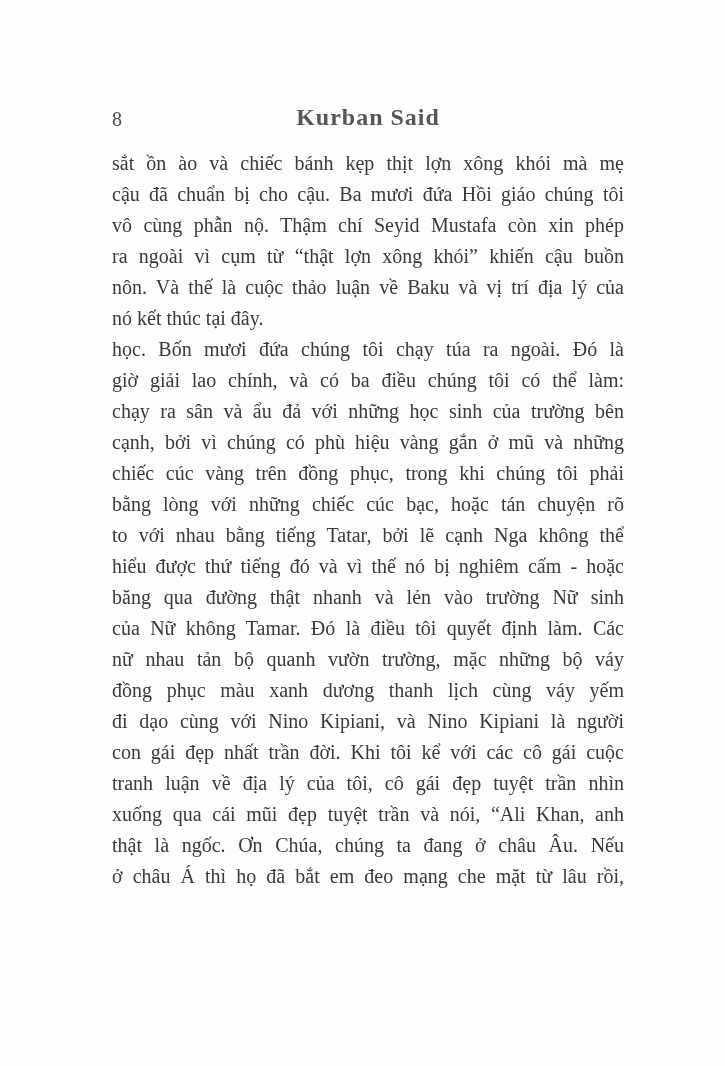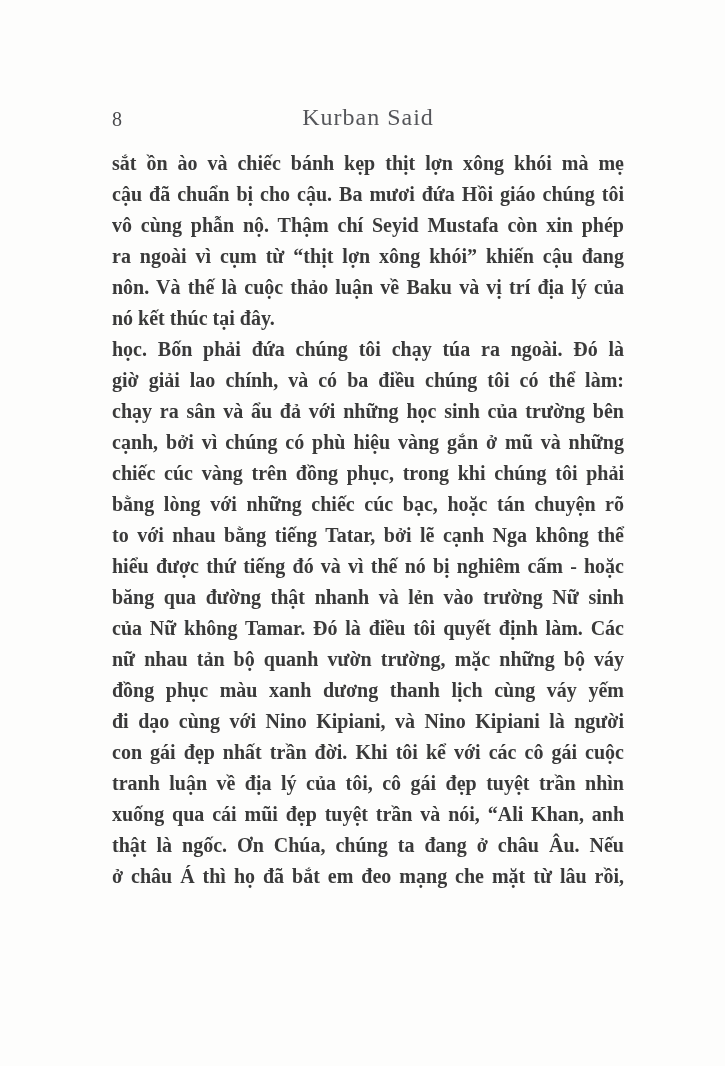--- a/index.html
+++ b/index.html
@@ -22,60 +22,59 @@
   }
   .page-number {
     position: absolute; left: 0; top: 5px;
     font-size: 20px; line-height: 24px;
     color: #4a4b4e;
   }
   .running-title {
     position: absolute; left: 0; right: 0; top: 0;
     text-align: center;
     font-size: 24px; line-height: 30px;
-    font-weight: normal;
+    font-weight: bold;
     letter-spacing: 1px;
     color: #55565a;
   }
   .page-body {
     position: absolute;
     left: 112px; top: 148px;
     width: 512px;
     font-size: 20px;
     line-height: 31px;
     color: #3a3a3a;
   }
   .paragraph { margin: 0; }
   .line {
     text-align: justify;
     text-align-last: justify;
-    font-weight: bold;
   }
   .line.para-end { text-align-last: left; }
   .line.indent { text-indent: 40px; }
 </style>
 </head>
 <body>
 
 <div class="page">
   <div class="page-header">
     <span class="page-number">8</span>
     <span class="running-title">Kurban Said</span>
   </div>
   <div class="page-body">
       <div class="paragraph">
         <div class="line">sắt ồn ào và chiếc bánh kẹp thịt lợn xông khói mà mẹ</div>
         <div class="line">cậu đã chuẩn bị cho cậu. Ba mươi đứa Hồi giáo chúng tôi</div>
         <div class="line">vô cùng phẫn nộ. Thậm chí Seyid Mustafa còn xin phép</div>
-        <div class="line">ra ngoài vì cụm từ “thịt lợn xông khói” khiến cậu đang</div>
+        <div class="line">ra ngoài vì cụm từ “thật lợn xông khói” khiến cậu buồn</div>
         <div class="line">nôn. Và thế là cuộc thảo luận về Baku và vị trí địa lý của</div>
         <div class="line para-end">nó kết thúc tại đây.</div>
       </div>
       <div class="paragraph">
-        <div class="line">học. Bốn phải đứa chúng tôi chạy túa ra ngoài. Đó là</div>
+        <div class="line">học. Bốn mươi đứa chúng tôi chạy túa ra ngoài. Đó là</div>
         <div class="line">giờ giải lao chính, và có ba điều chúng tôi có thể làm:</div>
         <div class="line">chạy ra sân và ẩu đả với những học sinh của trường bên</div>
         <div class="line">cạnh, bởi vì chúng có phù hiệu vàng gắn ở mũ và những</div>
         <div class="line">chiếc cúc vàng trên đồng phục, trong khi chúng tôi phải</div>
         <div class="line">bằng lòng với những chiếc cúc bạc, hoặc tán chuyện rõ</div>
         <div class="line">to với nhau bằng tiếng Tatar, bởi lẽ cạnh Nga không thể</div>
         <div class="line">hiểu được thứ tiếng đó và vì thế nó bị nghiêm cấm - hoặc</div>
         <div class="line">băng qua đường thật nhanh và lẻn vào trường Nữ sinh</div>
         <div class="line">của Nữ không Tamar. Đó là điều tôi quyết định làm. Các</div>
         <div class="line">nữ nhau tản bộ quanh vườn trường, mặc những bộ váy</div>

